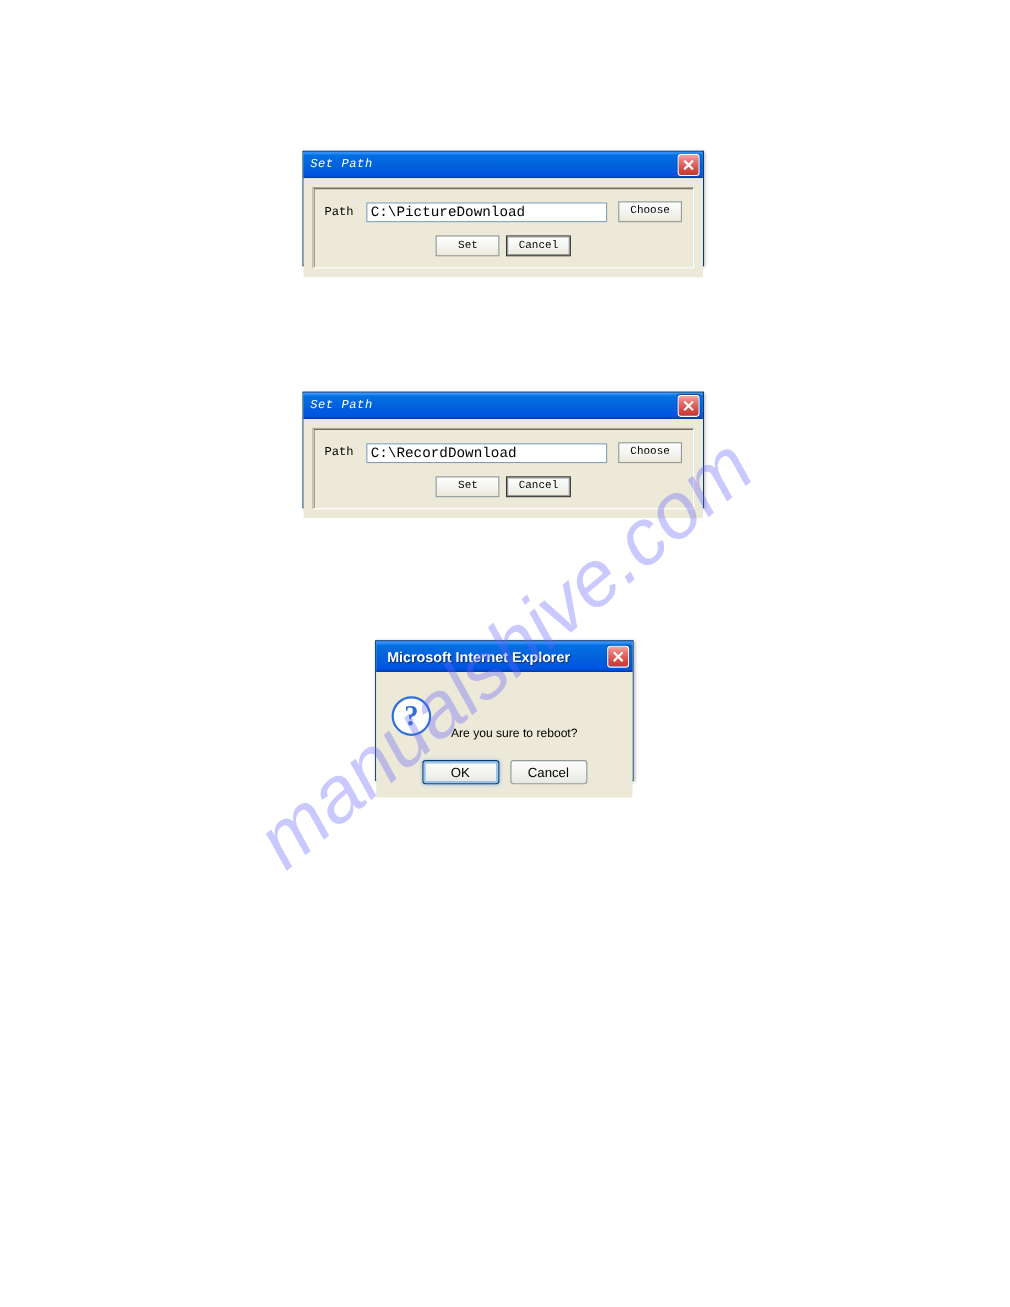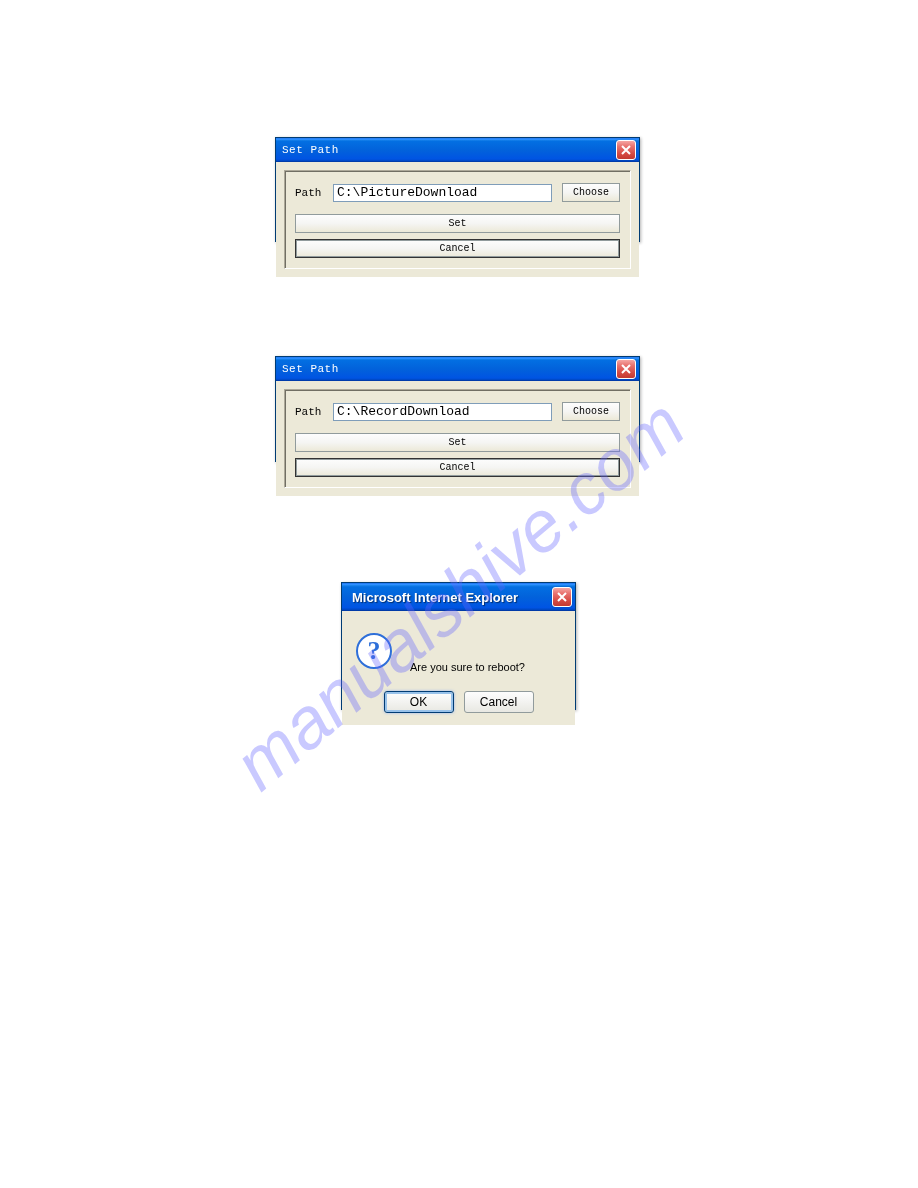--- a/index.html
+++ b/index.html
@@ -53,20 +53,21 @@
       background: #ece9d8;
       box-shadow: 1px 1px 3px rgba(0,0,0,0.3);
     }
     .xp-titlebar {
       height: 24px;
       background: linear-gradient(to bottom, #0058e6 0%, #3a93ff 3%, #288eff 6%, #127de8 10%, #036fe2 14%, #0262db 50%, #0054e3 88%, #0048c4 95%, #003399 100%);
       display: flex;
       align-items: center;
       padding: 0 3px 0 6px;
       justify-content: space-between;
+      font-style: italic;
     }
     .xp-titlebar-bold {
       height: 28px;
       background: linear-gradient(to bottom, #0058e6 0%, #3a93ff 3%, #288eff 6%, #127de8 10%, #036fe2 14%, #0262db 50%, #0054e3 88%, #0048c4 95%, #003399 100%);
       display: flex;
       align-items: center;
       padding: 0 3px 0 10px;
       justify-content: space-between;
     }
     .xp-title {
@@ -143,21 +144,20 @@
       min-width: 58px;
     }
     .xp-btn-cancel {
       border: 1px solid #333;
       box-shadow: inset 0 0 0 1px #919b9c;
     }
     .btn-row {
       display: flex;
       justify-content: center;
       gap: 6px;
-      flex-direction: column;
     }
     .ie-body {
       background: #ece9d8;
       padding: 12px 14px 12px 14px;
     }
     .ie-content {
       display: flex;
       align-items: center;
       gap: 18px;
       margin-bottom: 18px;

